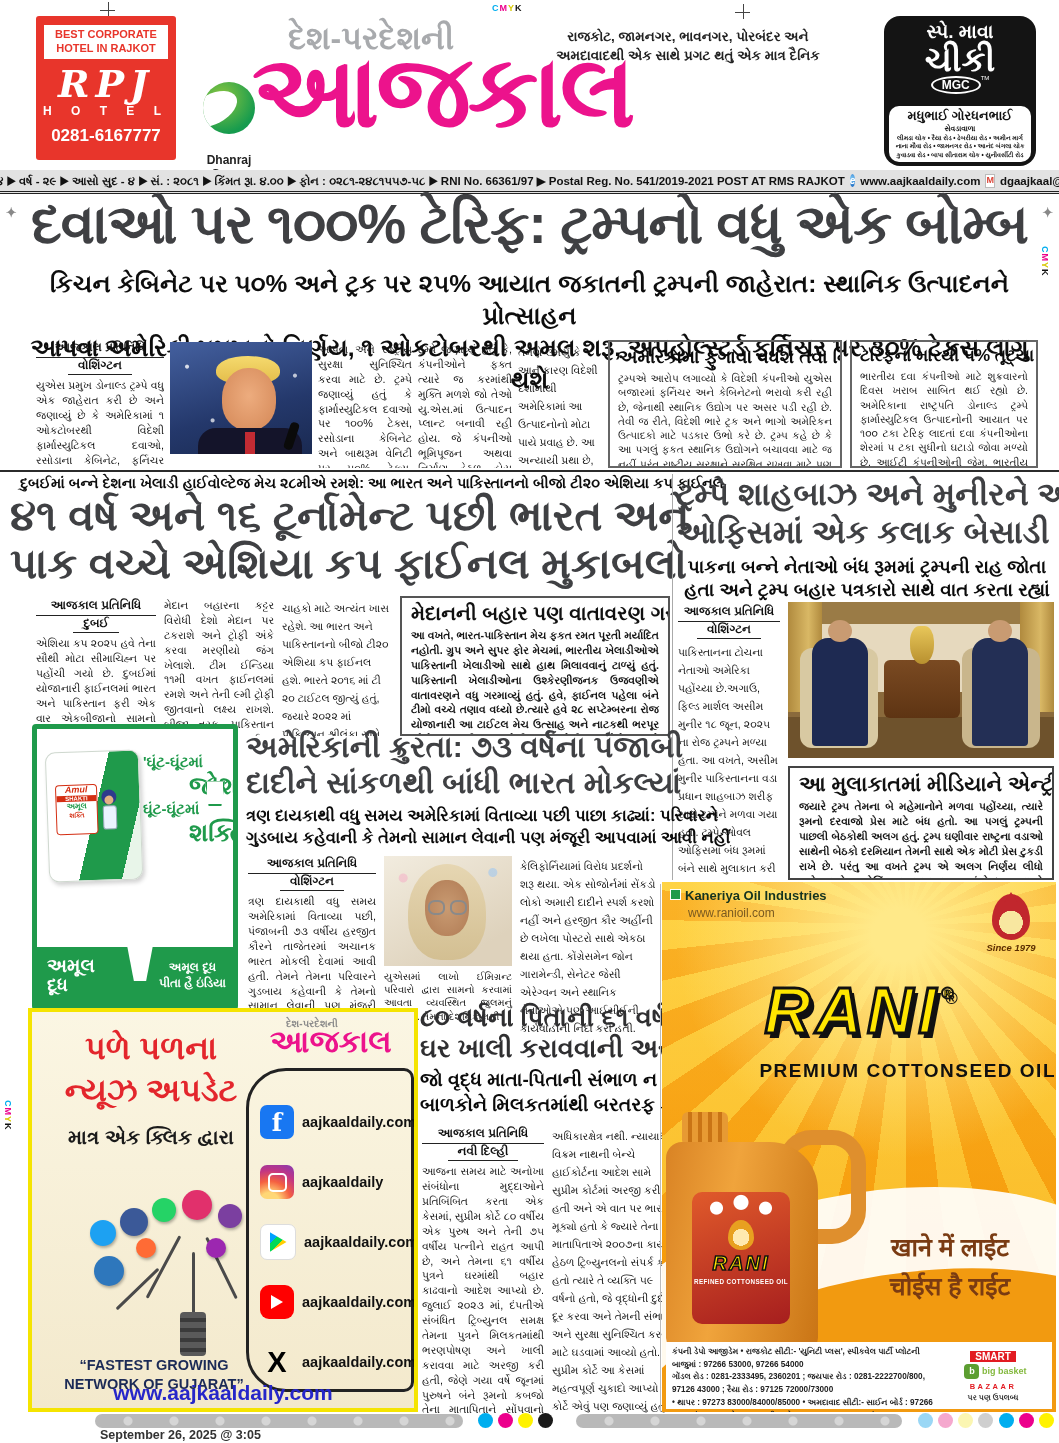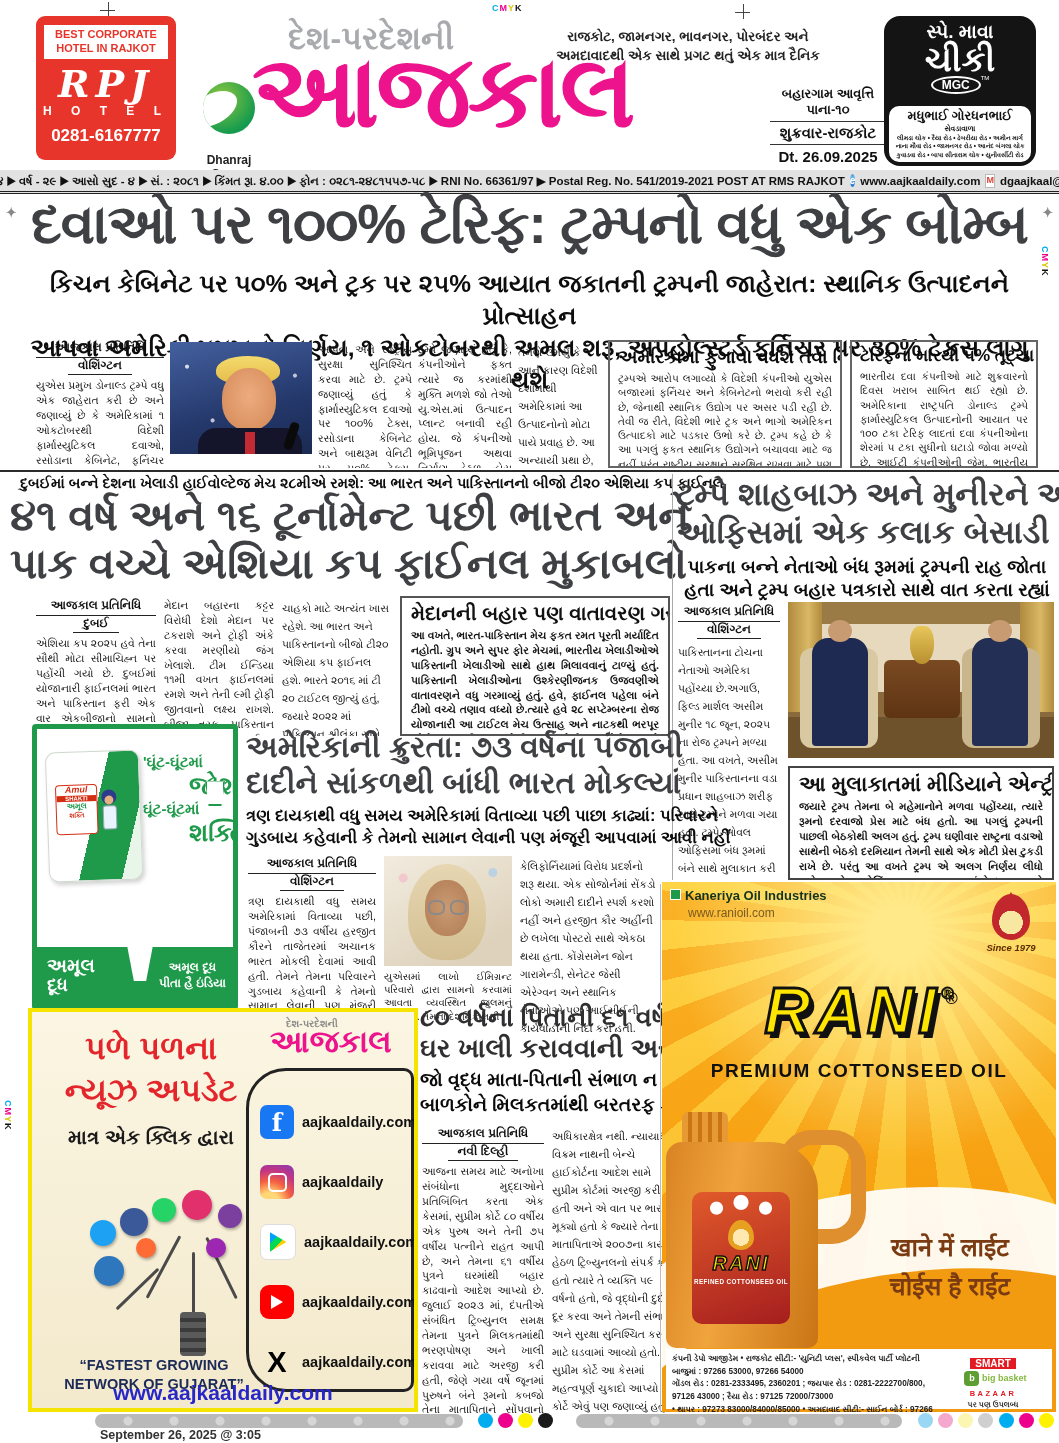--- a/index.html
+++ b/index.html
@@ -5,21 +5,21 @@
   html,body{margin:0;padding:0;background:#f2f2f2;}
   #paper{position:relative;width:1059px;height:1443px;background:#fff;overflow:hidden;
          font-family:"Liberation Sans",sans-serif;color:#111;}
   .abs{position:absolute;}
   .bodytxt{font-size:10.8px;line-height:1.38;text-align:justify;color:#141414;}
   .byline{text-align:center;font-weight:bold;font-size:12px;color:#111;line-height:1.3;margin-bottom:3px;}
   .by-top{display:block;border-bottom:1px solid #222;padding-bottom:1px;}
   .by-place{display:inline-block;border-bottom:1px solid #222;padding:0 10px 1px;}
 
   
-  #rpj{left:36px;top:16px;width:140px;height:144px;background:#E8352B;border-radius:9px;color:#fff;text-align:center;}
+  #rpj{left:36px;top:16px;width:140px;height:144px;background:#E8352B;border-radius:3px;color:#fff;text-align:center;}
   .rpj-band{margin:9px 8px 0;background:#fff;color:#E8352B;font-size:11px;font-weight:bold;line-height:1.25;padding:3px 0;}
   .rpj-name{font-size:38px;font-weight:bold;font-style:italic;letter-spacing:6px;margin-top:2px;font-family:"DejaVu Serif",serif;}
   .rpj-hotel{font-size:12px;letter-spacing:8px;font-weight:bold;margin-top:-2px;}
   .rpj-phone{font-size:17px;font-weight:bold;margin-top:8px;}
   #dhanraj{left:192px;top:82px;width:74px;text-align:center;}
   .dh-logo{width:52px;height:52px;margin:0 auto;border-radius:50%;background:radial-gradient(circle at 35% 30%,#8CC63F,#169B4E 72%);position:relative;overflow:hidden;}
   .dh-logo i{position:absolute;left:-16px;top:12px;width:52px;height:30px;background:#fff;border-radius:50%;transform:rotate(-28deg);}
   .dh-label{font-size:12px;font-weight:bold;color:#222;margin-top:19px;}
   #mast-tag{left:288px;top:20px;width:300px;font-size:32px;font-weight:bold;color:#A8AAAD;white-space:nowrap;}
   #mast-title{left:252px;top:36px;width:520px;font-size:100px;line-height:1.1;font-weight:bold;color:#EC138C;letter-spacing:-3px;white-space:nowrap;}
@@ -177,37 +177,37 @@
   .rn-head{position:absolute;left:8px;top:6px;font-size:13px;font-weight:bold;color:#14331f;}
   .grn-sq{display:inline-block;width:9px;height:9px;background:#1F9A4B;border:1px solid #fff;margin-right:4px;}
   .rn-web{position:absolute;left:26px;top:24px;font-size:12px;color:#7a5a20;}
   .rn-since{position:absolute;right:16px;top:12px;width:58px;text-align:center;}
   .drop{width:38px;height:46px;margin:0 auto;background:radial-gradient(circle at 50% 62%,#F8E7A0 0 34%,#C1272D 35%);border-radius:50% 50% 50% 50%/58% 58% 42% 42%;position:relative;}
   .drop i{position:absolute;top:-9px;left:50%;transform:translateX(-50%);border:7px solid transparent;border-bottom:11px solid #C1272D;}
   .since-txt{font-size:9.5px;font-style:italic;font-weight:bold;color:#5a2d00;margin-top:2px;}
   .rn-logo{position:absolute;left:0;right:0;top:92px;text-align:center;font-size:64px;font-weight:900;font-style:italic;color:#FFE600;
      -webkit-text-stroke:3px #111;text-shadow:4px 5px 0 #111;letter-spacing:5px;white-space:nowrap;}
   .rn-reg{font-size:17px;-webkit-text-stroke:1px #111;vertical-align:34px;letter-spacing:0;}
-  .rn-prod{position:absolute;left:0;right:0;top:178px;text-align:center;font-size:19px;font-weight:bold;letter-spacing:1.5px;color:#101010;white-space:nowrap;}
+  .rn-prod{position:absolute;left:0;right:0;top:178px;text-align:right;font-size:19px;font-weight:bold;letter-spacing:1.5px;color:#101010;white-space:nowrap;}
   .rn-swoosh{position:absolute;left:-70px;top:310px;width:560px;height:280px;background:rgba(255,255,255,.92);border-radius:50%;transform:rotate(-9deg);}
   .rn-swoosh2{position:absolute;left:-40px;top:392px;width:560px;height:260px;background:#F29A10;border-radius:50%;transform:rotate(-9deg);}
   .jug{position:absolute;left:4px;top:226px;width:200px;height:246px;z-index:3;}
   .jug-handle{position:absolute;left:112px;top:22px;width:58px;height:84px;border:15px solid #DF8F2D;border-radius:34px;}
   .jug-cap{position:absolute;left:16px;top:4px;width:46px;height:34px;background:repeating-linear-gradient(90deg,#E79A33 0 6px,#C97415 6px 10px);border-radius:6px;}
   .jug-body{position:absolute;left:0;top:34px;width:152px;height:206px;background:linear-gradient(100deg,#D98324,#F0A43C 40%,#C97415);border-radius:16px 48px 10px 10px;}
   .jug-label{position:absolute;left:26px;top:84px;width:98px;height:132px;background:linear-gradient(160deg,#E05A2B,#A61E1E);border-radius:10px;text-align:center;color:#fff;overflow:hidden;}
   .lb-cotton{height:26px;background:
      radial-gradient(circle at 25% 62%,#fff 0 6px,transparent 7px),
      radial-gradient(circle at 50% 40%,#fff 0 7px,transparent 8px),
      radial-gradient(circle at 75% 62%,#fff 0 6px,transparent 7px);}
   .lb-drop{width:26px;height:30px;margin:2px auto;background:radial-gradient(circle at 50% 58%,#FFE9B0 0 38%,#E8A020 39%);border-radius:50% 50% 50% 50%/60% 60% 40% 40%;}
   .lb-brand{font-size:20px;font-weight:900;font-style:italic;color:#FFE600;-webkit-text-stroke:1.5px #111;letter-spacing:2px;}
   .lb-sub{font-size:6.3px;font-weight:bold;letter-spacing:.4px;margin-top:3px;}
   .rn-slogan{position:absolute;right:14px;top:346px;width:184px;text-align:center;font-size:25px;font-weight:bold;color:#7A3B12;line-height:1.55;z-index:4;white-space:nowrap;}
-  .rn-foot{position:absolute;left:4px;right:4px;bottom:3px;height:60px;background:#fff;z-index:5;padding:4px 6px;box-sizing:border-box;}
+  .rn-foot{position:absolute;left:4px;right:4px;bottom:3px;height:67px;background:#fff;z-index:5;padding:4px 6px;box-sizing:border-box;}
   .rf-txt{float:left;width:268px;font-size:8.2px;font-weight:bold;color:#222;line-height:1.55;}
   .rf-logos{float:right;width:106px;text-align:center;}
   .smart-top{display:inline-block;background:#E21B22;color:#fff;font-size:10px;font-weight:900;padding:0 5px;}
   .smart-bot{font-size:7.5px;font-weight:900;color:#E21B22;letter-spacing:2.5px;}
   .bb{display:inline-block;margin-left:5px;font-size:9px;font-weight:900;color:#84B93F;vertical-align:top;}
   .bb-ic{display:inline-block;width:15px;height:15px;border-radius:4px;background:#5C9E31;color:#fff;font-size:9px;font-weight:900;line-height:15px;text-align:center;}
   .rf-note{font-size:7.8px;font-weight:bold;color:#333;margin-top:2px;}
 
   
   .fbar{position:absolute;top:1414px;height:14px;background:#B9B9B9;border-radius:7px;
@@ -252,26 +252,20 @@
         <i></i>
       </div>
     <div class="dh-label">Dhanraj Group</div>
   </div>
 
   <div id="mast-tag" class="abs">દેશ-પરદેશની</div>
   <div id="mast-title" class="abs">આજકાલ</div>
   <div id="publine" class="abs">
     <span>રાજકોટ, જામનગર, ભાવનગર, પોરબંદર અને</span><br>
     <span>અમદાવાદથી એક સાથે પ્રગટ થતું એક માત્ર દૈનિક</span>
-  </div>
-  <div id="edition" class="abs">
-    <div class="ed1">બહારગામ આવૃત્તિ</div>
-    <div class="ed2">પાના-૧૦</div>
-    <div class="ed3">શુક્રવાર-રાજકોટ</div>
-    <div class="ed4">Dt. 26.09.2025</div>
   </div>
 
   <div id="chiki" class="abs">
     <div class="ck1">સ્પે. માવા</div>
     <div class="ck2">ચીકી</div>
     <div><span class="ck-logo">MGC</span><span class="ck-tm">TM</span></div>
     <div class="ck-panel">
       <div class="ck-name">મધુભાઈ ગોરધનભાઈ</div>
       <div class="ck-sub">સેવડાવાળા</div>
       <div class="ck-a">લીમડા ચોક • રૈયા રોડ • ઢેબરીયા રોડ • અમીન માર્ગ</div>

